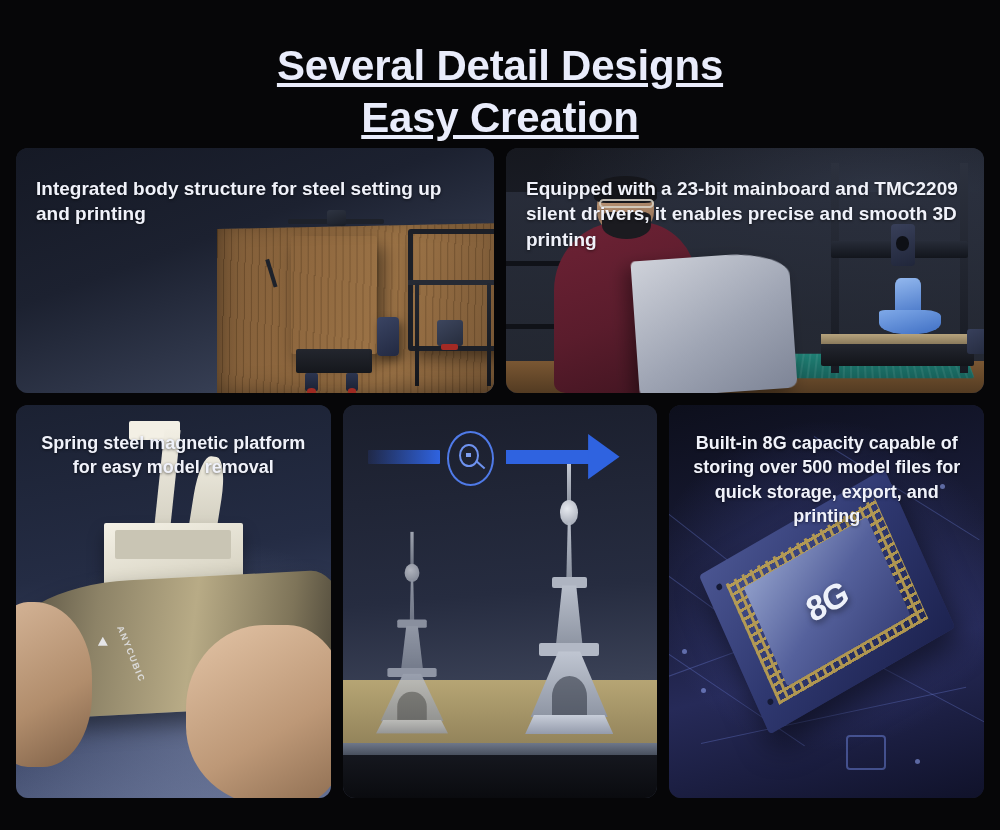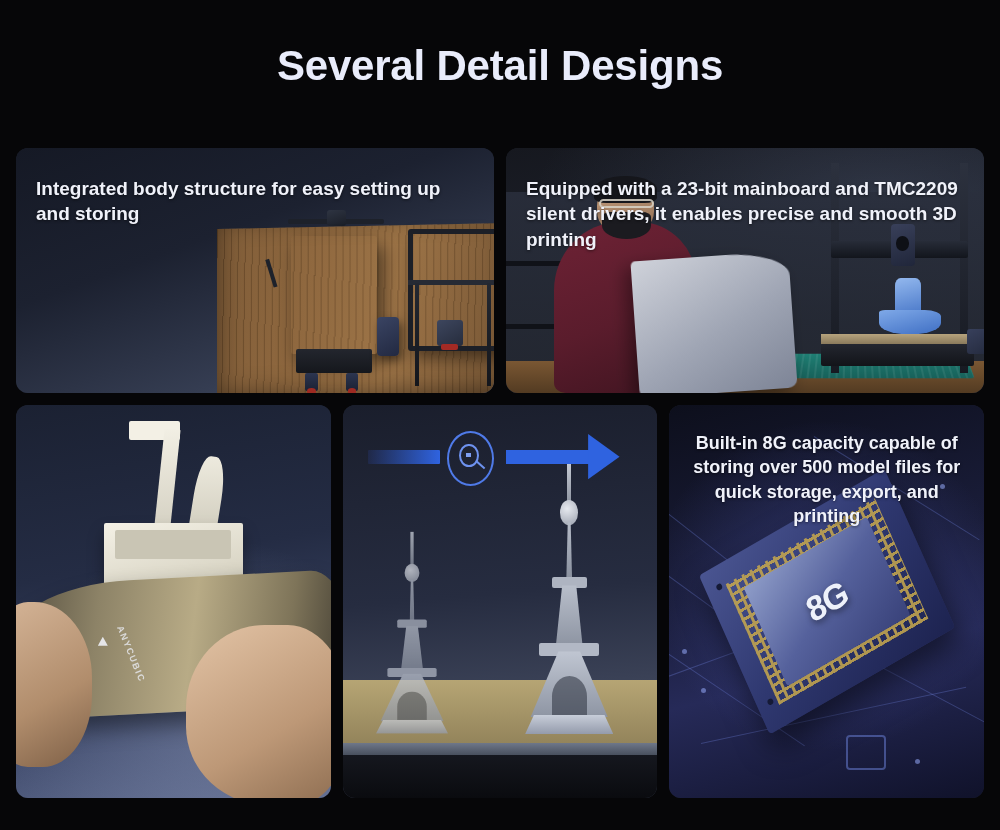--- a/index.html
+++ b/index.html
@@ -14,21 +14,21 @@
   
   .heading {
     text-align:center;
     padding-top:40px;
     color:#e9ecfb;
     font-size:42px;
     font-weight:bold;
     line-height:1.24;
     letter-spacing:-0.2px;
   }
-  .heading .ln { display:block; }
+  .heading .ln { display:block;text-decoration:underline; }
 
   
   .grid-top {
     position:absolute; left:16px; top:148px;
     width:968px; height:245px;
     display:flex; gap:12px;
   }
   .grid-bottom {
     position:absolute; left:16px; top:405px;
     width:968px; height:393px;
@@ -519,20 +519,21 @@
     border:2px solid rgba(120,145,240,.45); border-radius:4px;
   }
 </style>
 </head>
 <body>
 
 <div class="page">
 
   <div class="heading">
     <span class="ln">Several Detail Designs</span>
+    <span class="ln">Easy Creation</span>
   </div>
 
   <div class="grid-top">
 
     <div class="card">
       <div class="bg-bench">
         <div class="bench-wood"></div>
         <div class="bench-top-rod"></div>
         <div class="bench-head"></div>
         <div class="bench-plate"></div>
@@ -540,21 +541,21 @@
         <div class="bench-bar"></div>
         <div class="bench-gantry"></div>
         <div class="bench-rail"></div>
         <div class="bench-legA"></div>
         <div class="bench-legB"></div>
         <div class="bench-screen"></div>
         <div class="bench-tool"></div>
         <div class="bench-foot1"></div>
         <div class="bench-foot2"></div>
       </div>
-      <div class="card-caption cap-left">Integrated body structure for easy setting up and storing</div>
+      <div class="card-caption cap-left">Integrated body structure for steel setting up and printing</div>
     </div>
 
     <div class="card">
       <div class="bg-studio">
         <div class="studio-wall"></div>
         <div class="studio-shelf sh1"></div>
         <div class="studio-shelf sh2"></div>
         <div class="studio-desk"></div>
         <div class="studio-mat"></div>
         <div class="man-body"></div>
@@ -590,20 +591,21 @@
         <div class="st-tube"></div>
         <div class="st-box">
           <div class="st-box-in"></div>
         </div>
         <div class="st-sheet"></div>
         <div class="st-logo-mark"></div>
         <div class="st-logo">ANYCUBIC</div>
         <div class="hand-l"></div>
         <div class="hand-r"></div>
       </div>
+      <div class="card-caption cap-center">Spring steel magnetic platform for easy model removal</div>
     </div>
 
     <div class="card">
       <div class="bg-filament">
         <div class="fil-plate"></div>
         <div class="fil-rail"></div>
         <div class="fil-base"></div>
 
         <div class="tower tw-left">
           <div class="tw-spire"></div>

